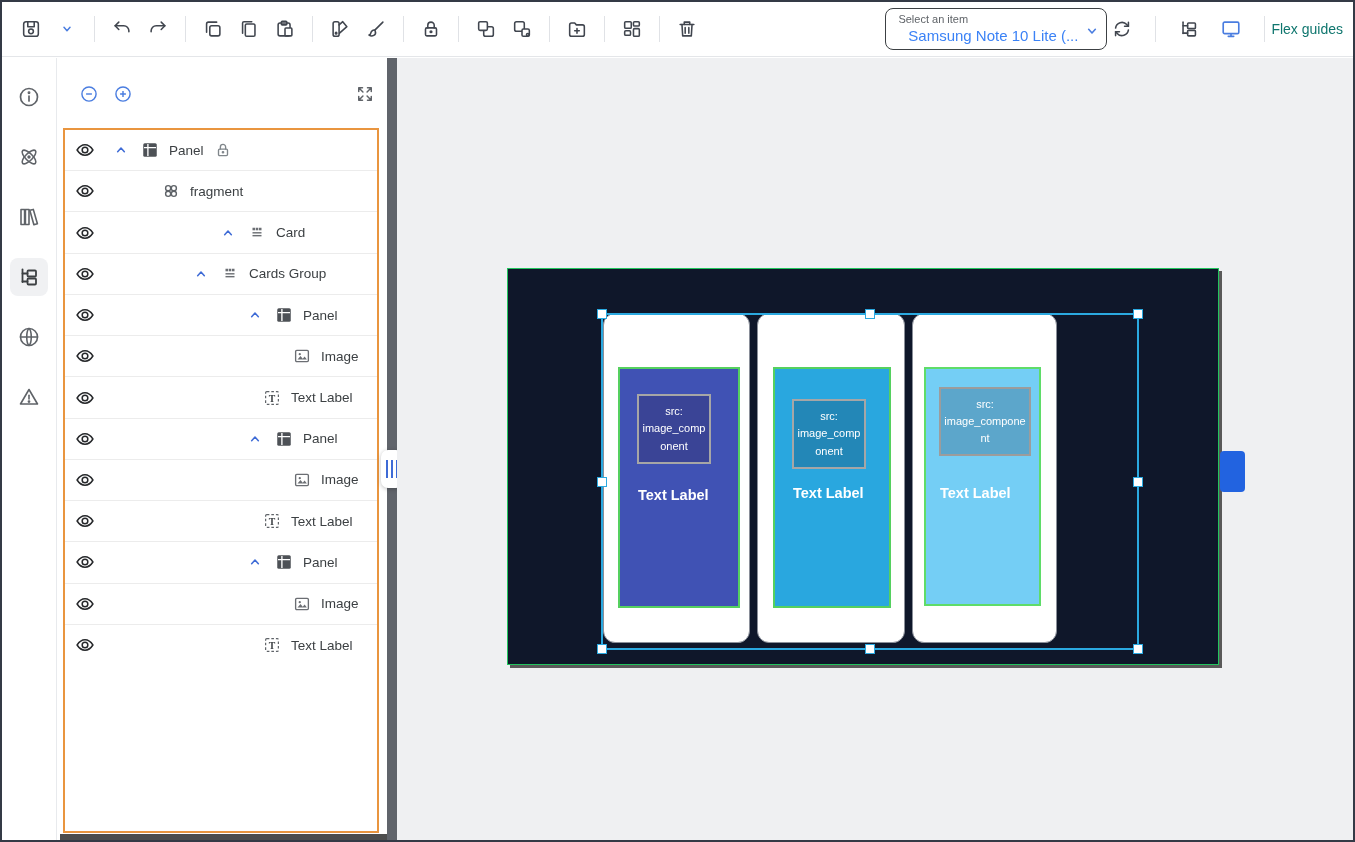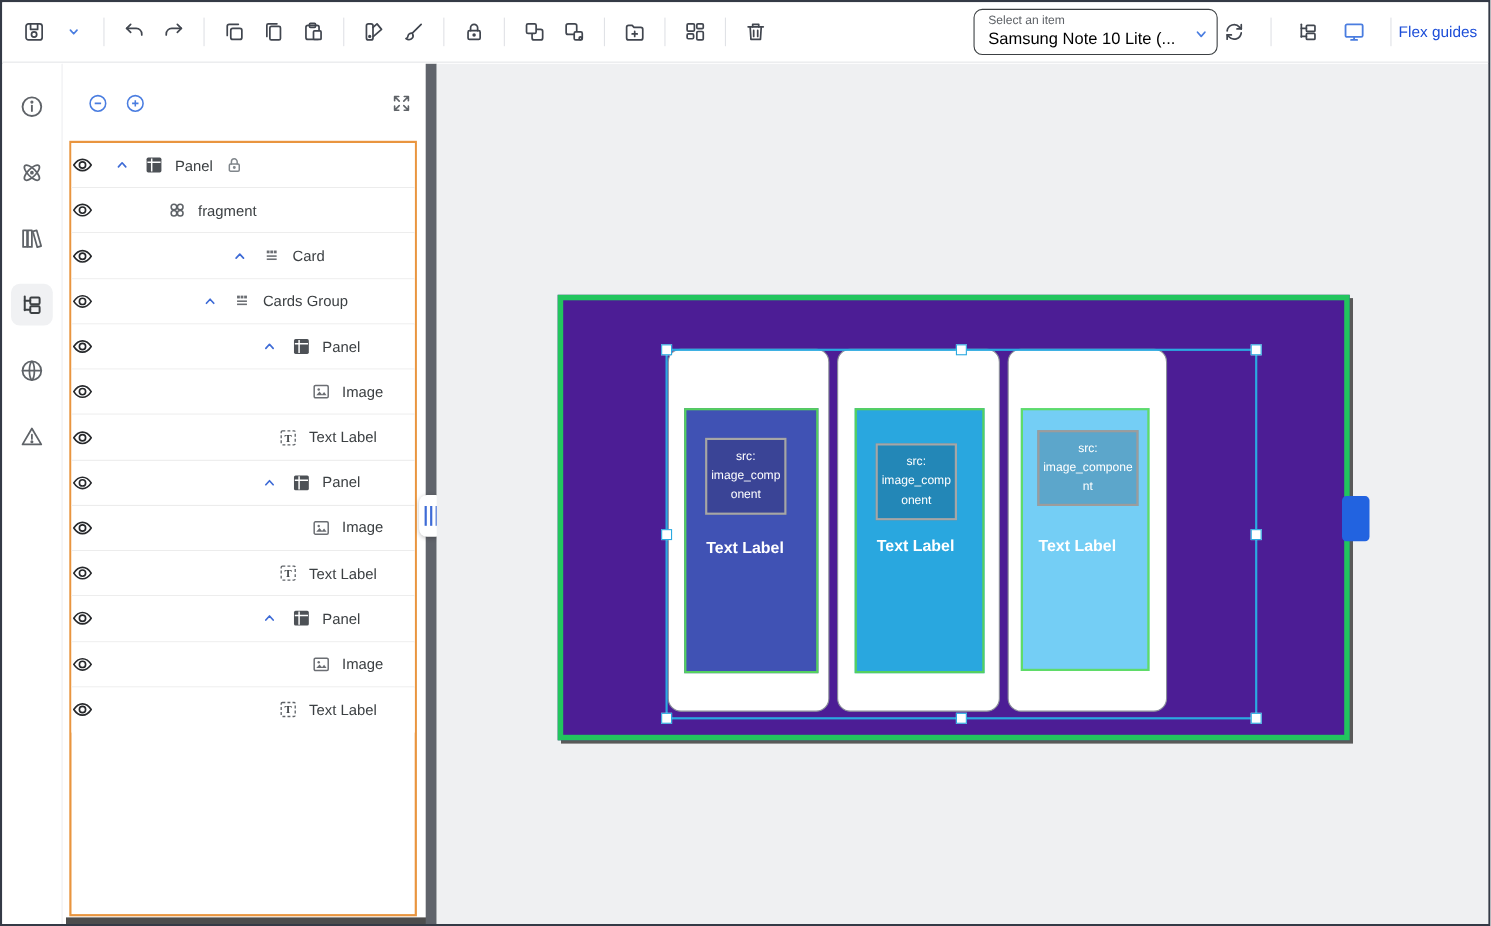--- a/index.html
+++ b/index.html
@@ -8,41 +8,41 @@
   
   .toolbar{position:absolute;left:0;top:0;right:0;height:55px;background:#fff;border-bottom:1px solid #e4e6e9;display:flex;align-items:center;justify-content:space-between;padding:0 10px 0 14px;box-sizing:border-box;}
   .tb-left{display:flex;align-items:center;gap:6px;}
   .tb-right{display:flex;align-items:center;}
   .tbtn{width:30px;height:30px;display:flex;align-items:center;justify-content:center;border-radius:6px;cursor:pointer;}
   .tbtn svg{width:22px;height:22px;}
   .tbtn.small svg{width:16px;height:16px;}
   .vdiv{width:1px;height:26px;background:#e0e2e6;margin:0 6px;}
   .device-select{position:relative;width:222px;height:42px;border:1.6px solid #3c4043;border-radius:8px;box-sizing:border-box;padding:4px 28px 4px 12px;display:flex;flex-direction:column;justify-content:center;cursor:pointer;background:#fff;}
   .ds-label{font-size:11px;color:#5f6368;line-height:13px;white-space:nowrap;}
-  .ds-value{font-size:15px;color:#000000;line-height:19px;white-space:nowrap;overflow:hidden;}
+  .ds-value{font-size:15px;color:#3b82f6;line-height:19px;white-space:nowrap;overflow:hidden;text-align:right;}
   .ds-chevron{position:absolute;right:6px;top:14px;width:16px;height:16px;}
-  .flex-guides{font-size:14px;color:#1d4ed8;white-space:nowrap;}
+  .flex-guides{font-size:14px;color:#0f766e;white-space:nowrap;}
 
   
   .main{position:absolute;left:0;top:56px;right:0;bottom:0;}
 
   
   .rail{position:absolute;left:0;top:0;bottom:0;width:55px;background:#fff;border-right:1px solid #e8eaed;display:flex;flex-direction:column;align-items:center;padding-top:20px;gap:22px;box-sizing:border-box;}
   .rail-item{width:38px;height:38px;border-radius:8px;display:flex;align-items:center;justify-content:center;cursor:pointer;}
   .rail-item.active{background:#f0f1f3;}
   .rail-item svg{width:24px;height:24px;}
 
   
   .tree-panel{position:absolute;left:55px;top:0;bottom:0;width:330px;background:#fff;}
   .tree-top{display:flex;align-items:center;gap:14px;padding:26px 12px 0 22px;}
   .tree-top .tt-btn{width:20px;height:20px;cursor:pointer;}
   .tree-top .tt-btn svg{width:20px;height:20px;}
   .tt-expand{margin-left:auto;}
   .tree-box{position:absolute;left:6px;right:8px;top:70px;bottom:7px;border:2px solid #e9953f;box-sizing:border-box;display:grid;grid-template-rows:repeat(17,1fr);background:#fff;}
-  .trow{display:flex;align-items:center;border-bottom:1px solid #ececec;cursor:pointer;background:#fff;overflow:hidden;}
+  .trow{display:flex;align-items:center;padding-left:10px;border-bottom:1px solid #ececec;cursor:pointer;background:#fff;overflow:hidden;}
   .trow:last-child{border-bottom:none;}
   .trow.selected{background:#d8d8d8;}
   .trow .eye{width:20px;height:20px;flex:0 0 20px;cursor:pointer;}
   .trow .eye svg{width:20px;height:20px;}
   .trow .indent{flex:0 0 auto;height:1px;}
   .trow .chev{width:16px;height:16px;flex:0 0 16px;cursor:pointer;margin-right:12px;}
   .trow .chev svg{width:16px;height:16px;}
   .trow .ticon{width:18px;height:18px;flex:0 0 18px;margin-right:10px;}
   .trow .ticon svg{width:18px;height:18px;}
   .trow .tlabel{font-size:13.5px;color:#3c4043;white-space:nowrap;}
@@ -50,21 +50,21 @@
   .trow .rowlock svg{width:18px;height:18px;}
   .hscrollbar{position:absolute;left:3px;bottom:0;width:330px;height:6px;background:#4d4d4d;}
 
   
   .divider{position:absolute;left:385px;top:0;bottom:0;width:10px;background:#60646b;}
   .grip{position:absolute;left:-6px;top:392px;width:22px;height:38px;background:#fff;border-radius:7px;box-shadow:0 1px 4px rgba(0,0,0,.25);display:flex;align-items:center;justify-content:center;gap:3px;cursor:col-resize;}
   .grip i{display:block;width:2px;height:18px;background:#3e6bd6;}
 
   
   .canvas{position:absolute;left:395px;top:0;right:0;bottom:0;background:#eff0f2;overflow:hidden;}
-  .artboard{position:absolute;left:110px;top:210px;width:710px;height:395px;background:#4c1d95;border:5px solid #22c55e;box-shadow:3px 3px 0 rgba(62,62,62,.85);}
+  .artboard{position:absolute;left:110px;top:210px;width:710px;height:395px;background:#0f172a;border:1px solid #22c55e;box-shadow:3px 3px 0 rgba(62,62,62,.85);}
   .card{position:absolute;top:44px;height:330px;background:#fff;border:1.6px solid #8a8f99;border-radius:12px;box-sizing:border-box;cursor:pointer;}
   .card:nth-of-type(1){left:95px;width:147px;}
   .card:nth-of-type(2){left:249px;width:148px;}
   .card:nth-of-type(3){left:404px;width:145px;}
   .cpanel{position:absolute;box-sizing:border-box;border:2px solid;}
   .card:nth-of-type(1) .cpanel{left:14px;top:53px;width:122px;height:241px;}
   .card:nth-of-type(2) .cpanel{left:15px;top:53px;width:118px;height:241px;}
   .card:nth-of-type(3) .cpanel{left:11px;top:53px;width:117px;height:239px;}
   .imgbox{position:absolute;box-sizing:border-box;border:2px solid;display:flex;align-items:center;justify-content:center;text-align:center;color:#fff;font-size:11px;line-height:1.55;overflow-wrap:anywhere;padding:2px;}
   .card:nth-of-type(1) .imgbox{left:17px;top:25px;width:74px;height:70px;}

